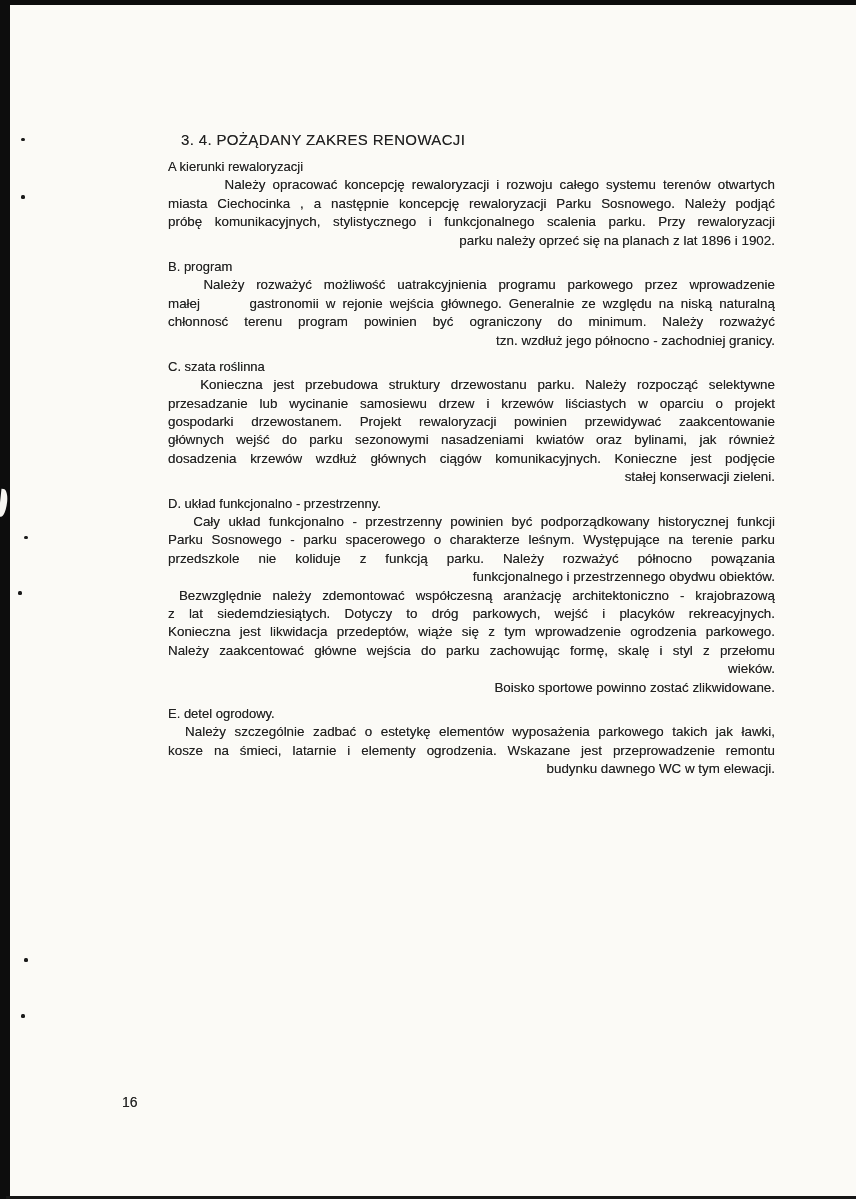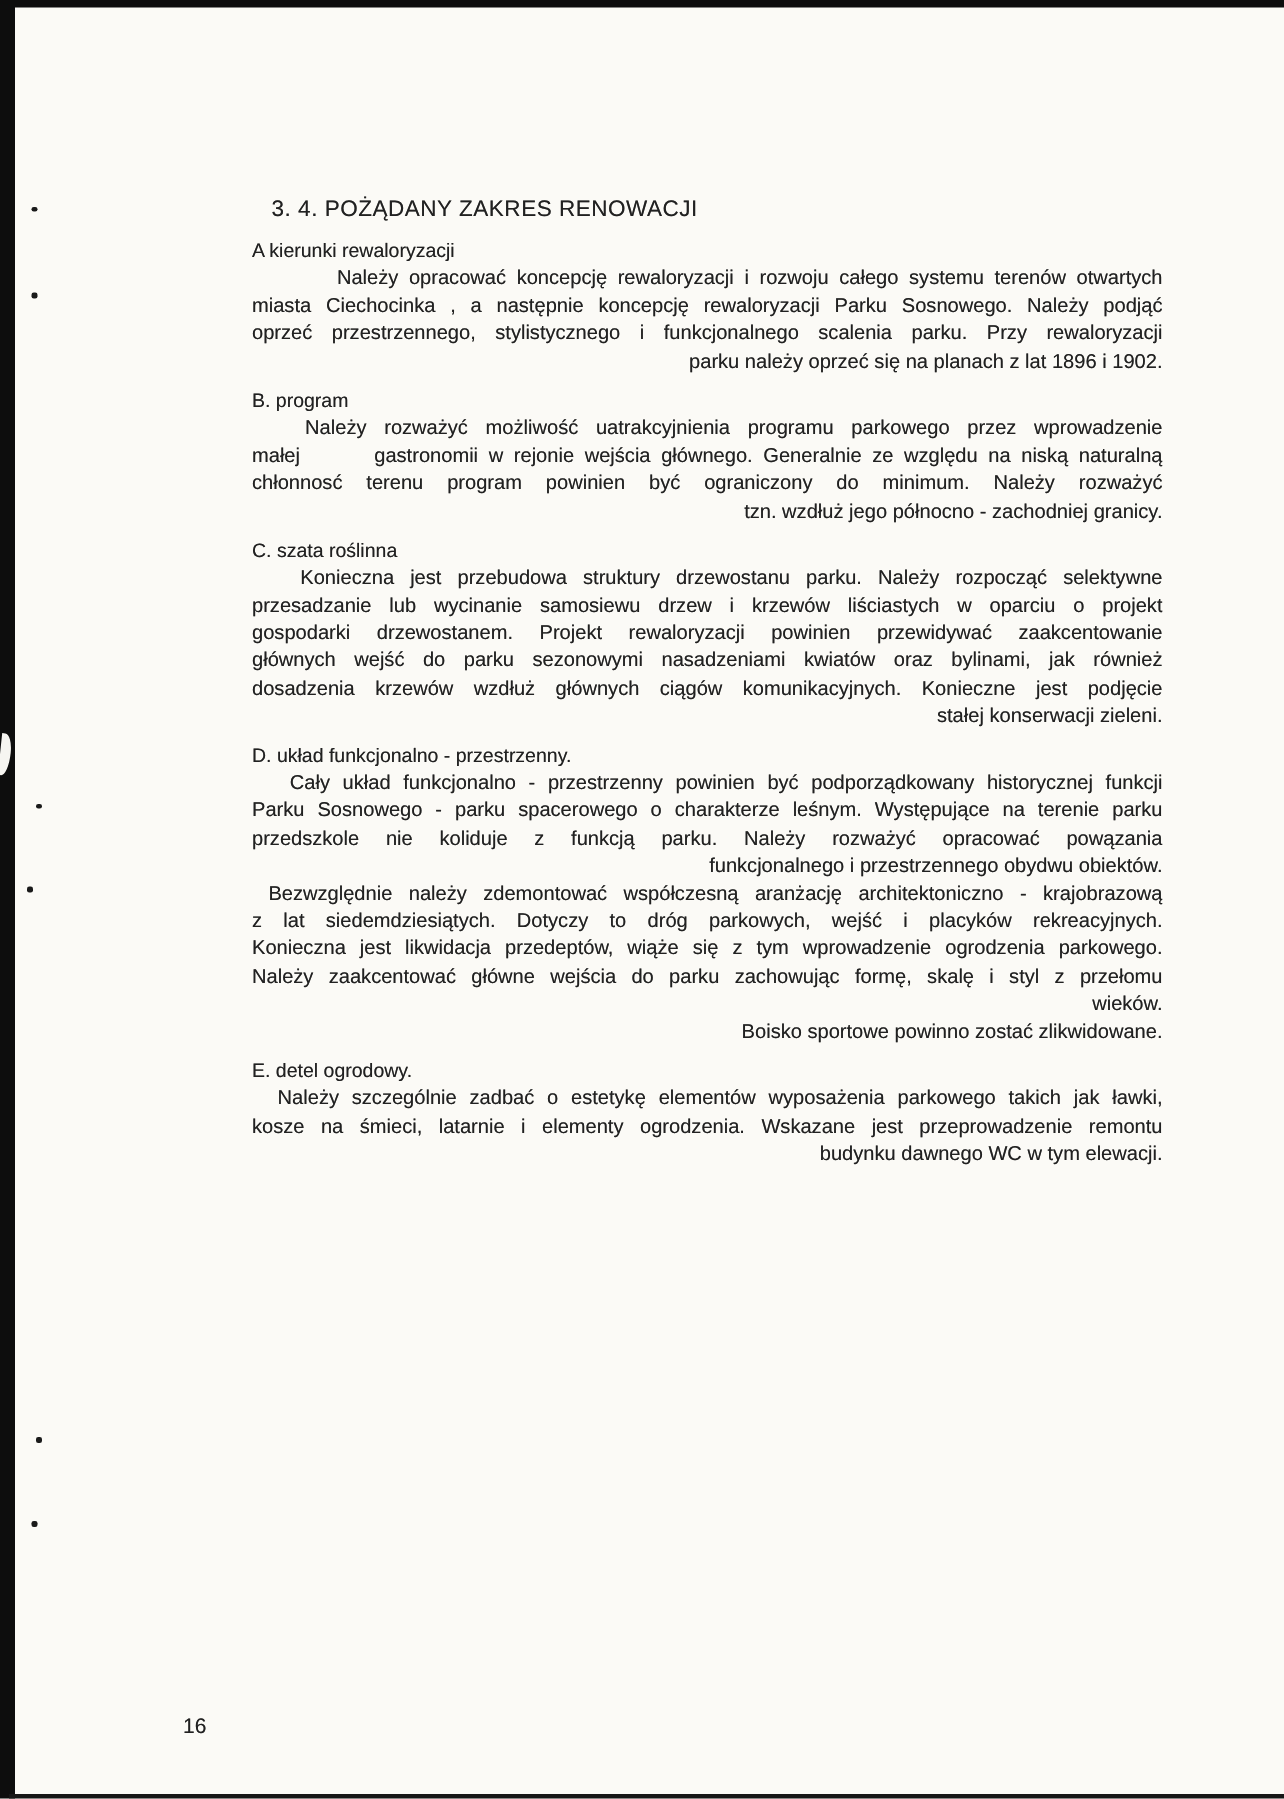--- a/index.html
+++ b/index.html
@@ -31,21 +31,21 @@
     margin-top:8px; height:18.4px; line-height:18.4px; font-size:13px;
     text-shadow:0 0 .4px rgba(33,33,33,.55);
   }
   .line {
     height:18.4px; line-height:18.4px; font-size:13.4px; overflow:hidden;
     text-shadow:0 0 .4px rgba(33,33,33,.55);
     text-align:right;
   }
   .line.j { text-align:justify; text-align-last:justify; }
   .pageno {
-    position:absolute; left:122px; top:1142px; font-size:14px;
+    position:absolute; left:122px; top:1094px; font-size:14px;
     text-shadow:0 0 .4px rgba(33,33,33,.55);
   }
 </style>
 </head>
 <body>
 
 <div class="edge-top"></div>
 <div class="edge-left"></div>
 <div class="edge-bottom"></div>
 <div class="scratch"></div>
@@ -58,21 +58,21 @@
 <div class="speck" style="left:21px;top:1014px;width:4px;height:4px;"></div>
 
 <div class="content">
   <div class="title">3. 4. POŻĄDANY ZAKRES RENOWACJI</div>
   <div>
       <div class="section">
         <div class="heading">A kierunki rewaloryzacji</div>
         <div>
           <div class="line j">&nbsp;&nbsp;&nbsp;&nbsp;&nbsp;&nbsp;&nbsp;&nbsp;Należy opracować koncepcję rewaloryzacji i rozwoju całego systemu terenów otwartych</div>
           <div class="line j">miasta Ciechocinka , a następnie koncepcję rewaloryzacji Parku Sosnowego. Należy podjąć</div>
-          <div class="line j">oprzeć przestrzennego, stylistycznego i funkcjonalnego scalenia parku. Przy rewaloryzacji</div>
+          <div class="line j">próbę komunikacyjnych, stylistycznego i funkcjonalnego scalenia parku. Przy rewaloryzacji</div>
           <div class="line">parku należy oprzeć się na planach z lat 1896 i 1902.</div>
         </div>
       </div>
       <div class="section">
         <div class="heading">B. program</div>
         <div>
           <div class="line j">&nbsp;&nbsp;&nbsp;Należy rozważyć możliwość uatrakcyjnienia programu parkowego przez wprowadzenie</div>
           <div class="line j">małej&nbsp;&nbsp;&nbsp;&nbsp;&nbsp;&nbsp; gastronomii w rejonie wejścia głównego. Generalnie ze względu na niską naturalną</div>
           <div class="line j">chłonnosć terenu program powinien być ograniczony do minimum. Należy rozważyć</div>
           <div class="line">tzn. wzdłuż jego północno - zachodniej granicy.</div>
@@ -87,21 +87,21 @@
           <div class="line j">głównych wejść do parku sezonowymi nasadzeniami kwiatów oraz bylinami, jak również</div>
           <div class="line j">dosadzenia krzewów wzdłuż głównych ciągów komunikacyjnych. Konieczne jest podjęcie</div>
           <div class="line">stałej konserwacji zieleni.</div>
         </div>
       </div>
       <div class="section">
         <div class="heading">D. układ funkcjonalno - przestrzenny.</div>
         <div>
           <div class="line j">&nbsp;&nbsp;&nbsp;Cały układ funkcjonalno - przestrzenny powinien być podporządkowany historycznej funkcji</div>
           <div class="line j">Parku Sosnowego - parku spacerowego o charakterze leśnym. Występujące na terenie parku</div>
-          <div class="line j">przedszkole nie koliduje z funkcją parku. Należy rozważyć opracować powązania</div>
+          <div class="line j">przedszkole nie koliduje z funkcją parku. Należy rozważyć północno powązania</div>
           <div class="line">funkcjonalnego i przestrzennego obydwu obiektów.</div>
         </div>
         <div>
           <div class="line j">&nbsp;Bezwzględnie należy zdemontować współczesną aranżację architektoniczno - krajobrazową</div>
           <div class="line j">z lat siedemdziesiątych. Dotyczy to dróg parkowych, wejść i placyków rekreacyjnych.</div>
           <div class="line j">Konieczna jest likwidacja przedeptów, wiąże się z tym wprowadzenie ogrodzenia parkowego.</div>
           <div class="line j">Należy zaakcentować główne wejścia do parku zachowując formę, skalę i styl z przełomu</div>
           <div class="line">wieków.</div>
         </div>
         <div>

